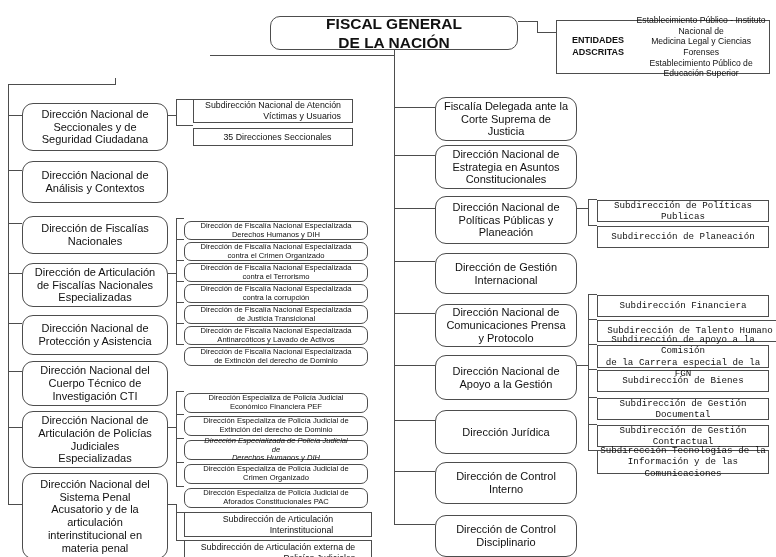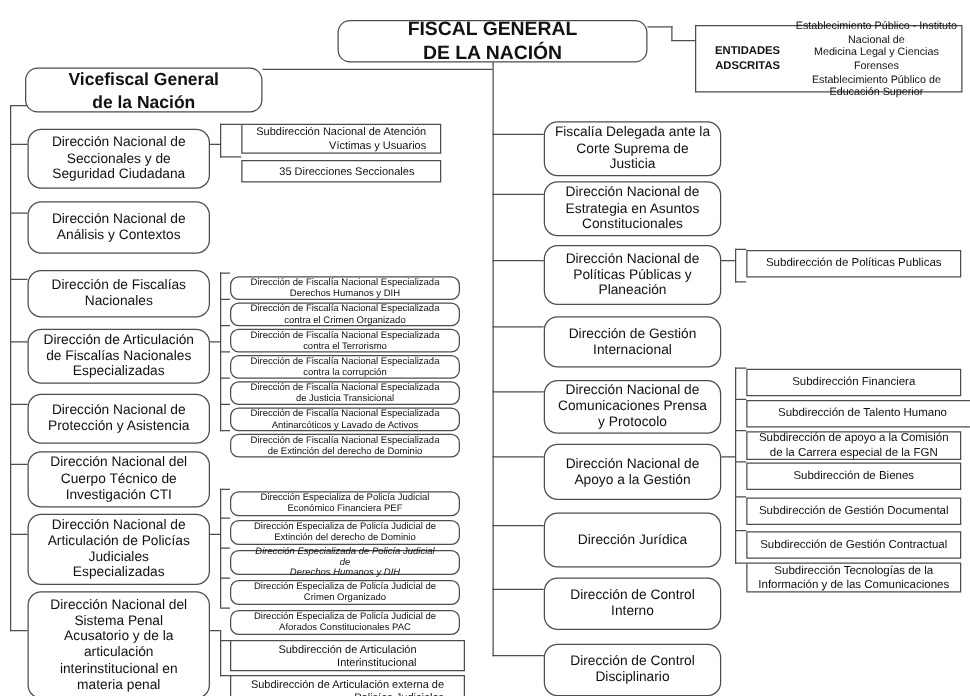--- a/index.html
+++ b/index.html
@@ -14,21 +14,21 @@
   }
   .round{border-radius:11px;}
   .round-sm{border-radius:7px;}
   .square{border-radius:0;}
   .title-lg{font-weight:bold;font-size:15.5px;line-height:1.25;border-radius:10px;}
   .title-md{font-weight:bold;font-size:14px;line-height:1.3;border-radius:10px;}
   .fs-left{font-size:11px;}
   .fs-right{font-size:11px;}
   .fs-small{font-size:7.6px;line-height:1.18;padding:1px 14px;}
   .fs-mid{font-size:8.8px;line-height:1.2;text-align:right;}
-  .fs-sub{font-size:9.2px;line-height:1.2;padding:1px 2px;}
+  .fs-sub{font-size:9.2px;line-height:1.2;padding:1px 2px;font-family:Liberation Mono, monospace;}
   .line{position:absolute;background:#4d4d4d;}
   .entidades{flex-direction:row;justify-content:center;}
   .entidades .ent-title{font-weight:bold;font-size:9px;line-height:1.3;}
   .entidades .ent-body{font-size:8.6px;line-height:1.25;}
 </style>
 </head>
 <body>
 
 <div class="canvas">
   <div class="node square entidades" style="left:556px;top:8px;width:214px;height:54px;">
@@ -94,22 +94,20 @@
     <div class="line" style="left: 588px; top: 294px; width: 1px; height: 157px;"></div>
     <div class="line" style="left: 588px; top: 294px; width: 9px; height: 1px;"></div>
     <div class="line" style="left: 588px; top: 319px; width: 9px; height: 1px;"></div>
     <div class="line" style="left: 588px; top: 344px; width: 9px; height: 1px;"></div>
     <div class="line" style="left: 588px; top: 369px; width: 9px; height: 1px;"></div>
     <div class="line" style="left: 588px; top: 397px; width: 9px; height: 1px;"></div>
     <div class="line" style="left: 588px; top: 424px; width: 9px; height: 1px;"></div>
     <div class="line" style="left: 588px; top: 450px; width: 9px; height: 1px;"></div>
     <div class="node round title-lg" style="left: 270px; top: 4px; width: 248px; height: 34px;">FISCAL GENERAL
 DE LA NACIÓN</div>
-    <div class="node round title-md" style="left: 20px; top: 42px; width: 190px; height: 36px;">Vicefiscal General
-de la Nación</div>
     <div class="node round fs-left" style="left: 22px; top: 91px; width: 146px; height: 48px;">Dirección Nacional de
 Seccionales y de
 Seguridad Ciudadana</div>
     <div class="node round fs-left" style="left: 22px; top: 149px; width: 146px; height: 42px;">Dirección Nacional de
 Análisis y Contextos</div>
     <div class="node round fs-left" style="left: 22px; top: 204px; width: 146px; height: 38px;">Dirección de Fiscalías
 Nacionales</div>
     <div class="node round fs-left" style="left: 22px; top: 251px; width: 146px; height: 44px;">Dirección de Articulación
 de Fiscalías Nacionales
 Especializadas</div>
@@ -174,20 +172,21 @@
 Comunicaciones Prensa
 y Protocolo</div>
     <div class="node round fs-right" style="left: 435px; top: 343px; width: 142px; height: 45px;">Dirección Nacional de
 Apoyo a la Gestión</div>
     <div class="node round fs-right" style="left: 435px; top: 398px; width: 142px; height: 44px;">Dirección Jurídica</div>
     <div class="node round fs-right" style="left: 435px; top: 450px; width: 142px; height: 42px;">Dirección de Control
 Interno</div>
     <div class="node round fs-right" style="left: 435px; top: 503px; width: 142px; height: 42px;">Dirección de Control
 Disciplinario</div>
     <div class="node square fs-sub" style="left: 597px; top: 188px; width: 172px; height: 22px;">Subdirección de Políticas Publicas</div>
+    <div class="node square fs-sub" style="left: 597px; top: 214px; width: 172px; height: 22px;">Subdirección de Planeación</div>
     <div class="node square fs-sub" style="left: 597px; top: 283px; width: 172px; height: 22px;">Subdirección Financiera</div>
     <div class="node square fs-sub" style="left: 597px; top: 308px; width: 186px; height: 22px;">Subdirección de Talento Humano</div>
     <div class="node square fs-sub" style="left: 597px; top: 358px; width: 172px; height: 22px;">Subdirección de Bienes</div>
     <div class="node square fs-sub" style="left: 597px; top: 333px; width: 172px; height: 23px;">Subdirección de apoyo a la Comisión
 de la Carrera especial de la FGN</div>
     <div class="node square fs-sub" style="left: 597px; top: 386px; width: 172px; height: 22px;">Subdirección de Gestión Documental</div>
     <div class="node square fs-sub" style="left: 597px; top: 413px; width: 172px; height: 22px;">Subdirección de Gestión Contractual</div>
     <div class="node square fs-sub" style="left: 597px; top: 438px; width: 172px; height: 24px;">Subdirección Tecnologías de la
 Información y de las Comunicaciones</div>
   </div>

